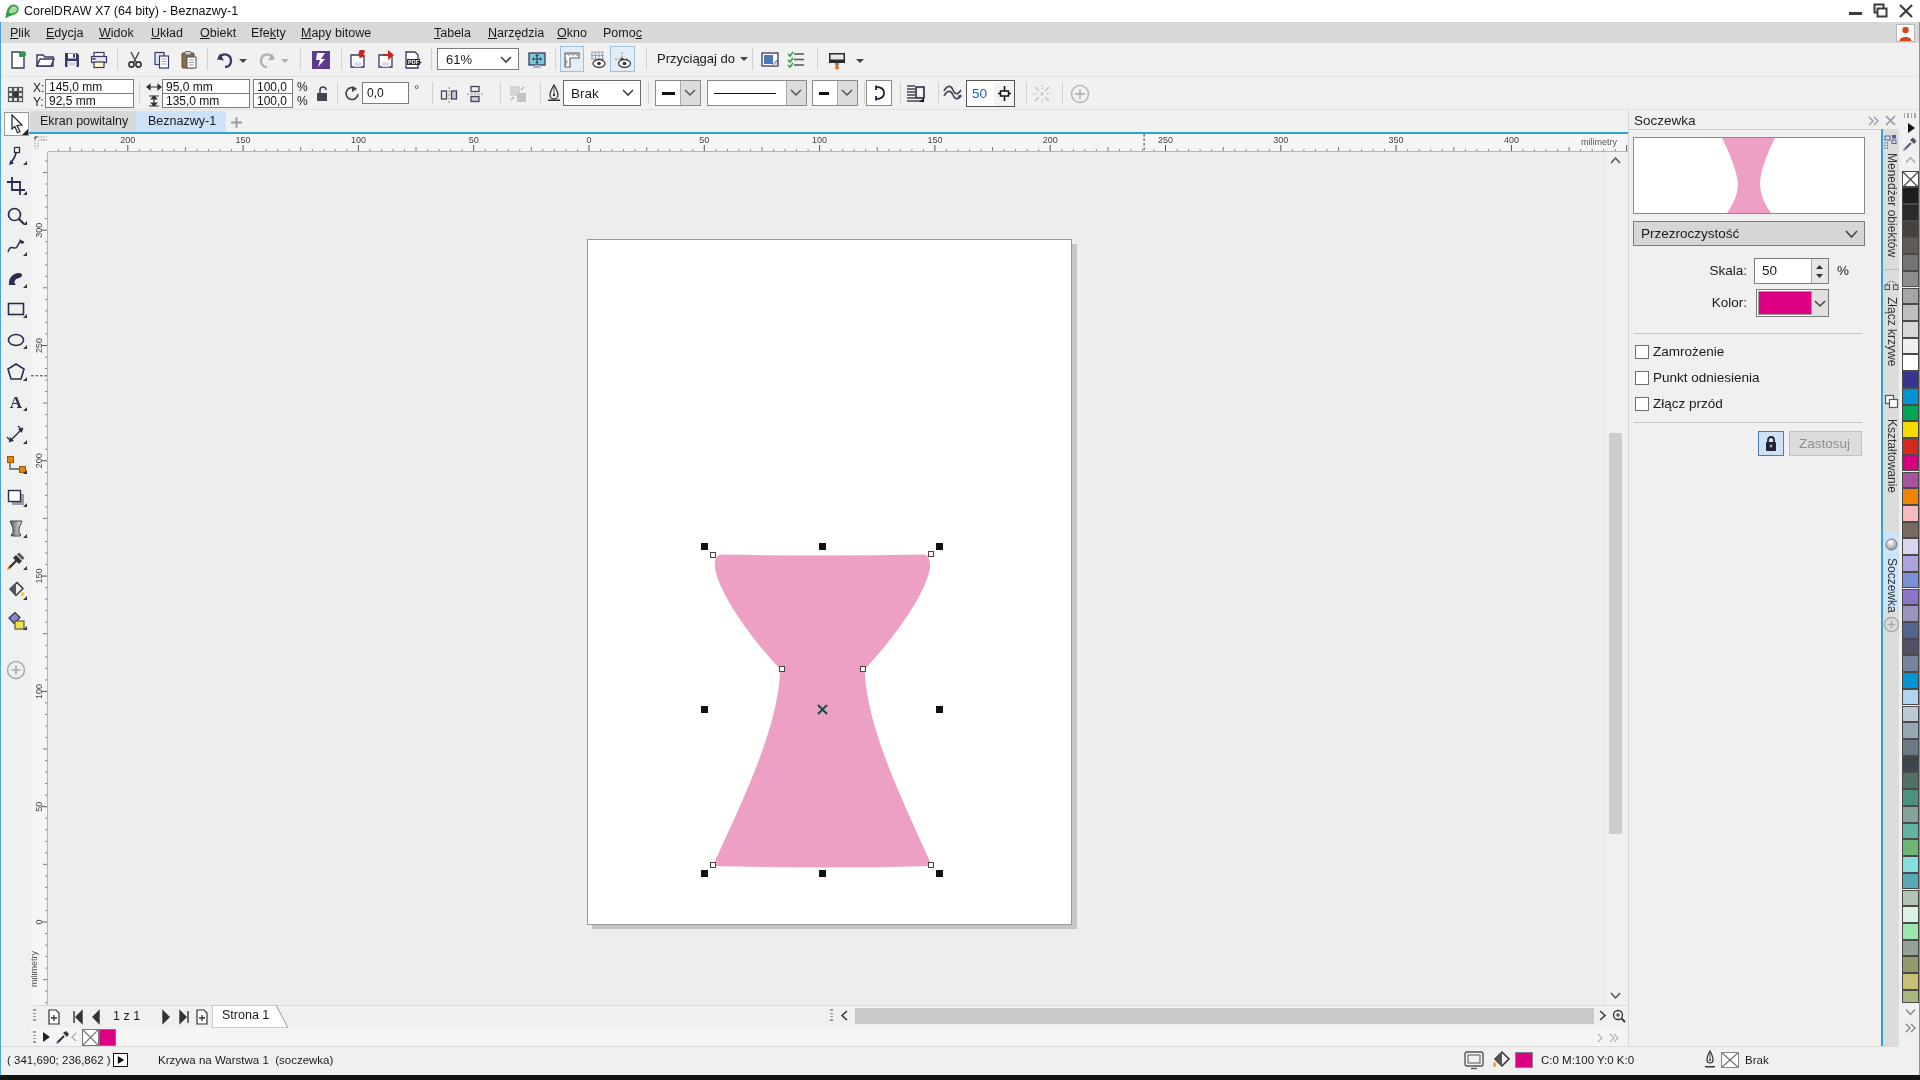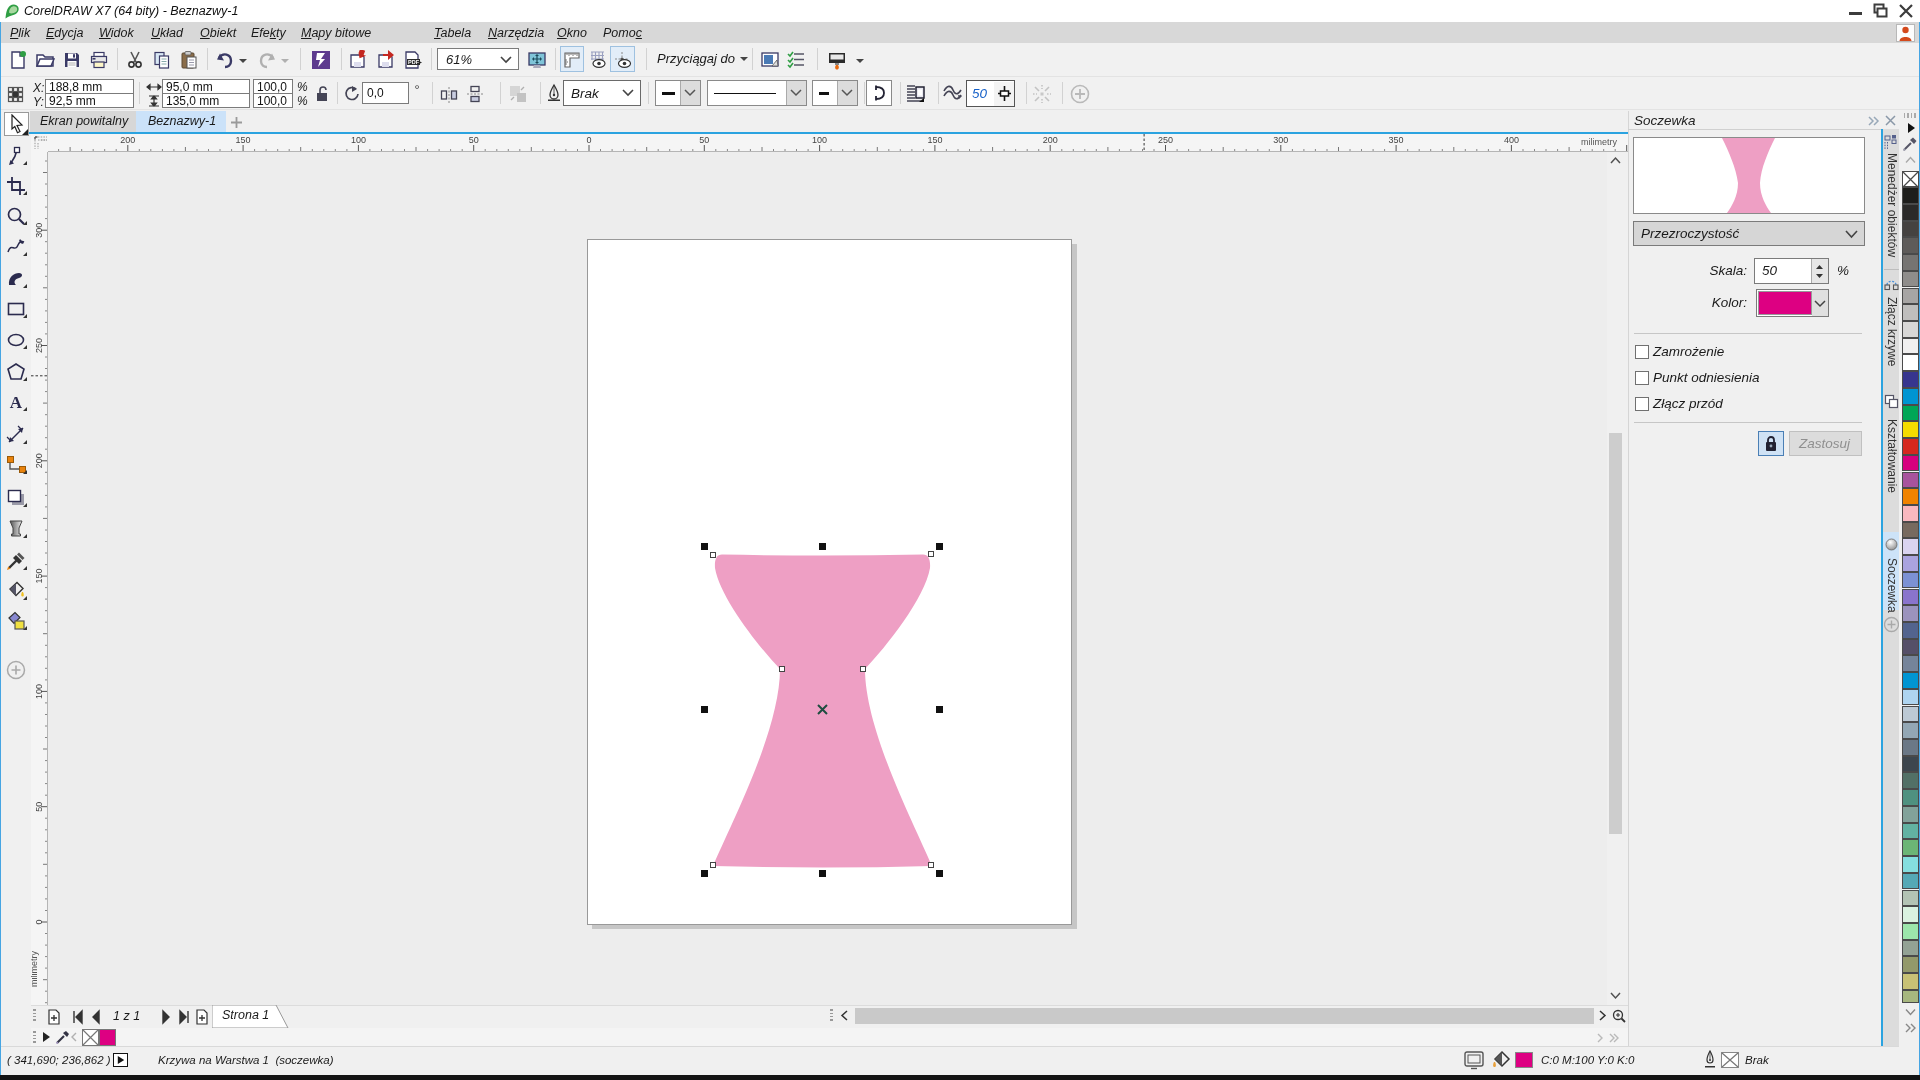--- a/index.html
+++ b/index.html
@@ -1,17 +1,17 @@
 <!DOCTYPE html>
 <html><head><meta charset="utf-8"><style>
 *{margin:0;padding:0;box-sizing:border-box;}
 html,body{width:1920px;height:1080px;overflow:hidden;background:#f0f0f0;
   font-family:"Liberation Sans",sans-serif;-webkit-font-smoothing:antialiased;}
 .ab{position:absolute;}
-.txt{position:absolute;white-space:nowrap;color:#1a1a1a;font-style:italic;}
+.txt{position:absolute;white-space:nowrap;color:#1a1a1a;}
 .sep1{position:absolute;top:48px;height:22px;width:1px;background:#d2d2d2;}
 .sep2{position:absolute;top:82px;height:22px;width:1px;background:#d2d2d2;}
 .fld{position:absolute;background:#fff;border:1px solid #7b7b7b;color:#111;
   font-size:12px;line-height:12px;}
 </style></head><body>
 
 <div class="ab" style="left:0;top:0;width:1920px;height:22px;background:#ffffff;"></div>
 <svg class="ab" style="left:4px;top:3px" width="16" height="16" viewBox="0 0 16 16">
 <path d="M1.5,15.5 C2,10 3,5 6,2.8 C9,0.6 13,1.5 14.2,4 C15.6,7 13.8,10.6 10,11.8 C7,12.8 4,13.8 1.5,15.5 Z" fill="#2f9e44"></path>
 <path d="M5,9.5 C5.2,6.5 6.5,4.4 8.6,3.6 C10.6,2.9 12.4,3.7 13,5.2 C13.7,7.2 12.4,9.3 9.8,10.1 C8.2,10.6 6.4,11 5,9.5 Z" fill="#a8d8a0"></path>
@@ -193,21 +193,21 @@
     <rect x="4.5" y="14.5" width="4" height="4" fill="none" stroke="#555" stroke-width="1.2"></rect>
     <rect x="9.5" y="4.5" width="4" height="4" fill="none" stroke="#555" stroke-width="1.2"></rect>
     <rect x="9.0" y="9.0" width="5" height="5" fill="#333"></rect>
     <rect x="9.5" y="14.5" width="4" height="4" fill="none" stroke="#555" stroke-width="1.2"></rect>
     <rect x="14.5" y="4.5" width="4" height="4" fill="none" stroke="#555" stroke-width="1.2"></rect>
     <rect x="14.5" y="9.5" width="4" height="4" fill="none" stroke="#555" stroke-width="1.2"></rect>
     <rect x="14.5" y="14.5" width="4" height="4" fill="none" stroke="#555" stroke-width="1.2"></rect>
   </svg>
 <div class="txt" style="left:33px;top:81px;font-size:12px;">X:</div>
 <div class="txt" style="left:33px;top:95px;font-size:12px;">Y:</div>
-<div class="fld" style="left:45px;top:79px;width:89px;height:15px;padding:1px 0 0 3px;">188,8 mm</div>
+<div class="fld" style="left:45px;top:79px;width:89px;height:15px;padding:1px 0 0 3px;">145,0 mm</div>
 <div class="fld" style="left:45px;top:93px;width:89px;height:15px;padding:1px 0 0 3px;">92,5 mm</div>
 <svg class="ab" style="left:145px;top:80px" width="18" height="14" viewBox="0 0 18 14">
     <path d="M2,7 H16 M2,7 l3,-2.5 v5 Z M16,7 l-3,-2.5 v5 Z" stroke="#333" stroke-width="1.2" fill="#333"></path>
   </svg>
 <svg class="ab" style="left:145px;top:94px" width="18" height="14" viewBox="0 0 18 14">
     <path d="M9,2 V12 M9,2 l-2.5,3 h5 Z M9,12 l-2.5,-3 h5 Z M4,2 H14 M4,12 H14" stroke="#333" stroke-width="1.2" fill="#333"></path>
   </svg>
 <div class="fld" style="left:162px;top:79px;width:88px;height:15px;padding:1px 12px 0 3px;">95,0 mm</div>
 <div class="fld" style="left:162px;top:93px;width:88px;height:15px;padding:1px 0 0 3px;">135,0 mm</div>
 <div class="fld" style="left:253px;top:79px;width:40px;height:15px;padding:1px 0 0 3px;">100,0</div>

